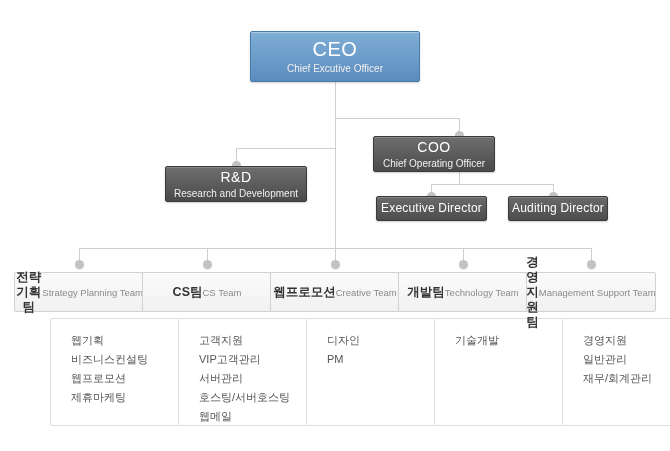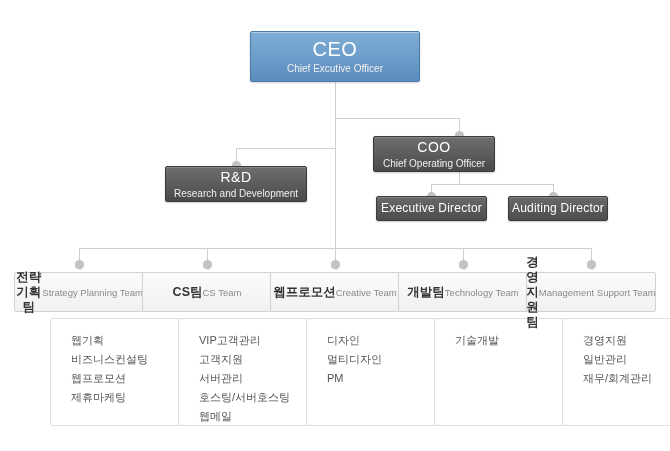--- a/index.html
+++ b/index.html
@@ -209,36 +209,35 @@
       <div class="item">제휴마케팅</div>
     </div>
   </div>
 
   <div class="team-col" style="left:142px;">
     <div class="team-head">
       <div class="kr">CS팀</div>
       <div class="en">CS Team</div>
     </div>
     <div class="team-body">
+      <div class="item">고객지원</div>
       <div class="item">VIP고객관리</div>
-      <div class="item">고객지원</div>
       <div class="item">서버관리</div>
       <div class="item">호스팅/서버호스팅</div>
       <div class="item">웹메일</div>
     </div>
   </div>
 
   <div class="team-col" style="left:270px;">
     <div class="team-head">
       <div class="kr">웹프로모션</div>
       <div class="en">Creative Team</div>
     </div>
     <div class="team-body">
       <div class="item">디자인</div>
-      <div class="item">멀티디자인</div>
       <div class="item">PM</div>
     </div>
   </div>
 
   <div class="team-col" style="left:398px;">
     <div class="team-head">
       <div class="kr">개발팀</div>
       <div class="en">Technology Team</div>
     </div>
     <div class="team-body">

